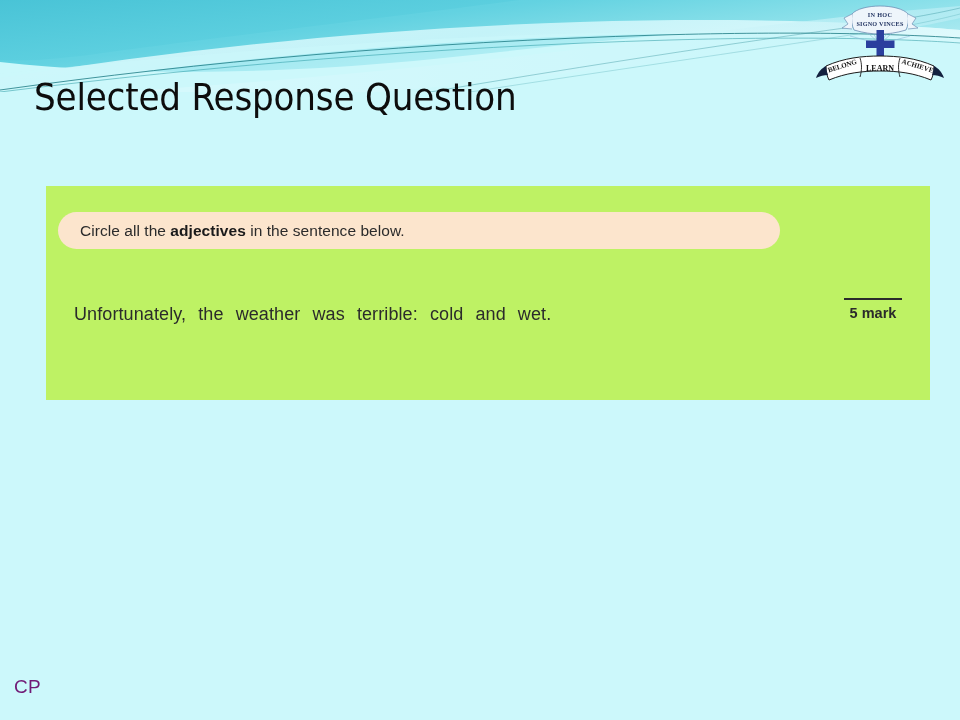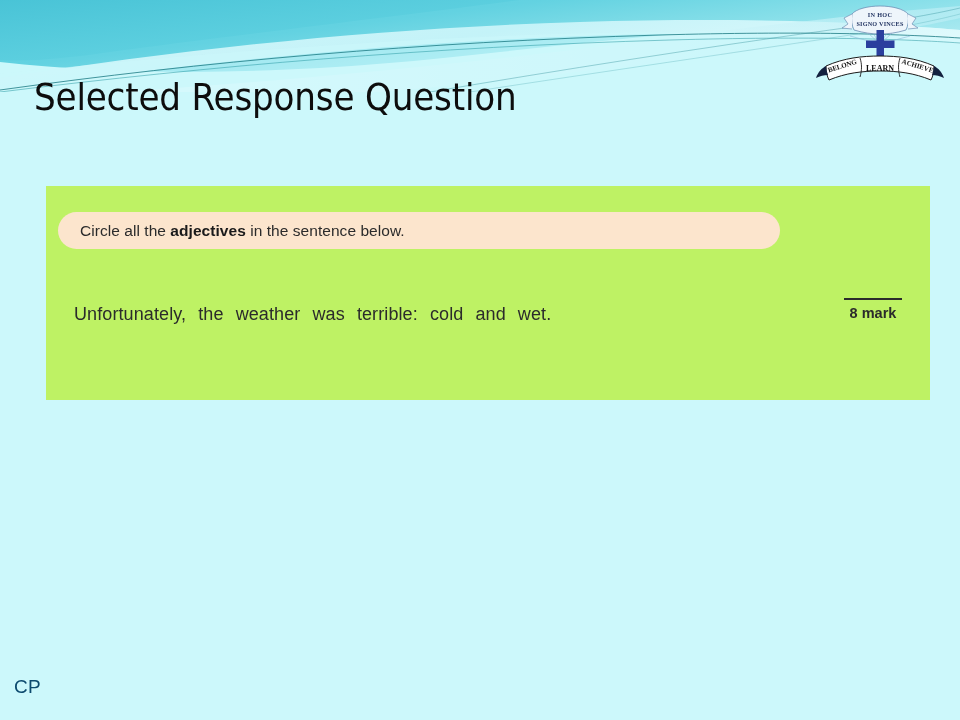--- a/index.html
+++ b/index.html
@@ -134,21 +134,21 @@
     white-space: nowrap;
   }
 
   
   #footer-initials {
     position: absolute;
     left: 14px;
     top: 676px;
     font-family: "Liberation Sans", sans-serif;
     font-size: 19px;
-    color: #0c4a6e;
+    color: #701a75;
     letter-spacing: 0.3px;
   }
 </style>
 </head>
 <body>
 
 <div id="slide">
 
   <div id="header-band">
     <svg viewBox="0 0 960 92" preserveAspectRatio="none">
@@ -265,20 +265,20 @@
   <div id="worksheet-card">
 
     <div id="instruction-banner">
       <div id="instruction-text"><span>Circle all the </span><b>adjectives</b><span> in the sentence below.</span></div>
     </div>
 
     <div id="question-sentence">Unfortunately,  the  weather  was  terrible:  cold  and  wet.</div>
 
     <div id="mark-box">
       <div id="mark-rule"></div>
-      <div id="mark-label">8 mark</div>
+      <div id="mark-label">5 mark</div>
     </div>
 
   </div>
 
   <div id="footer-initials">CP</div>
 
 </div>
 
 </body></html>

